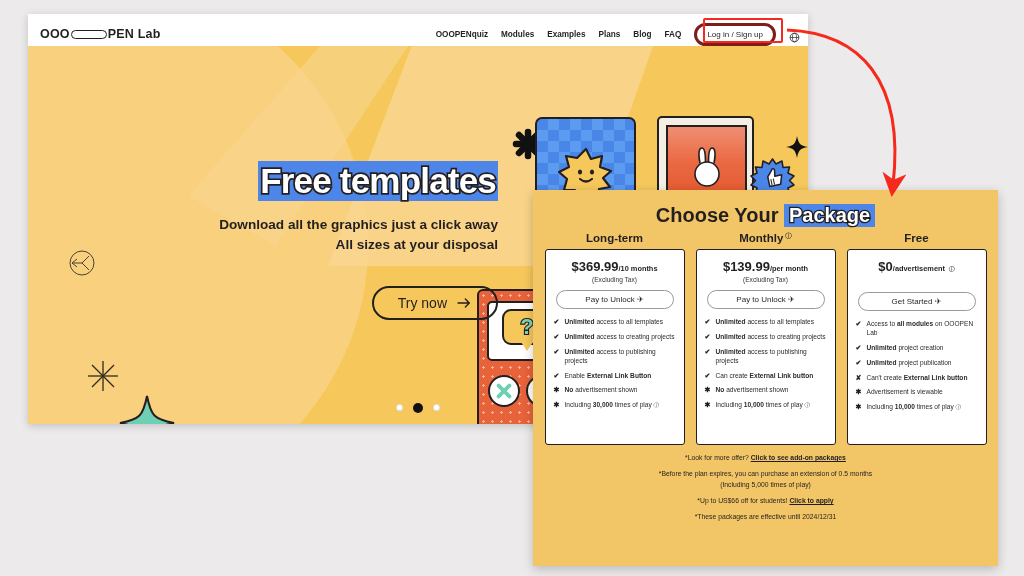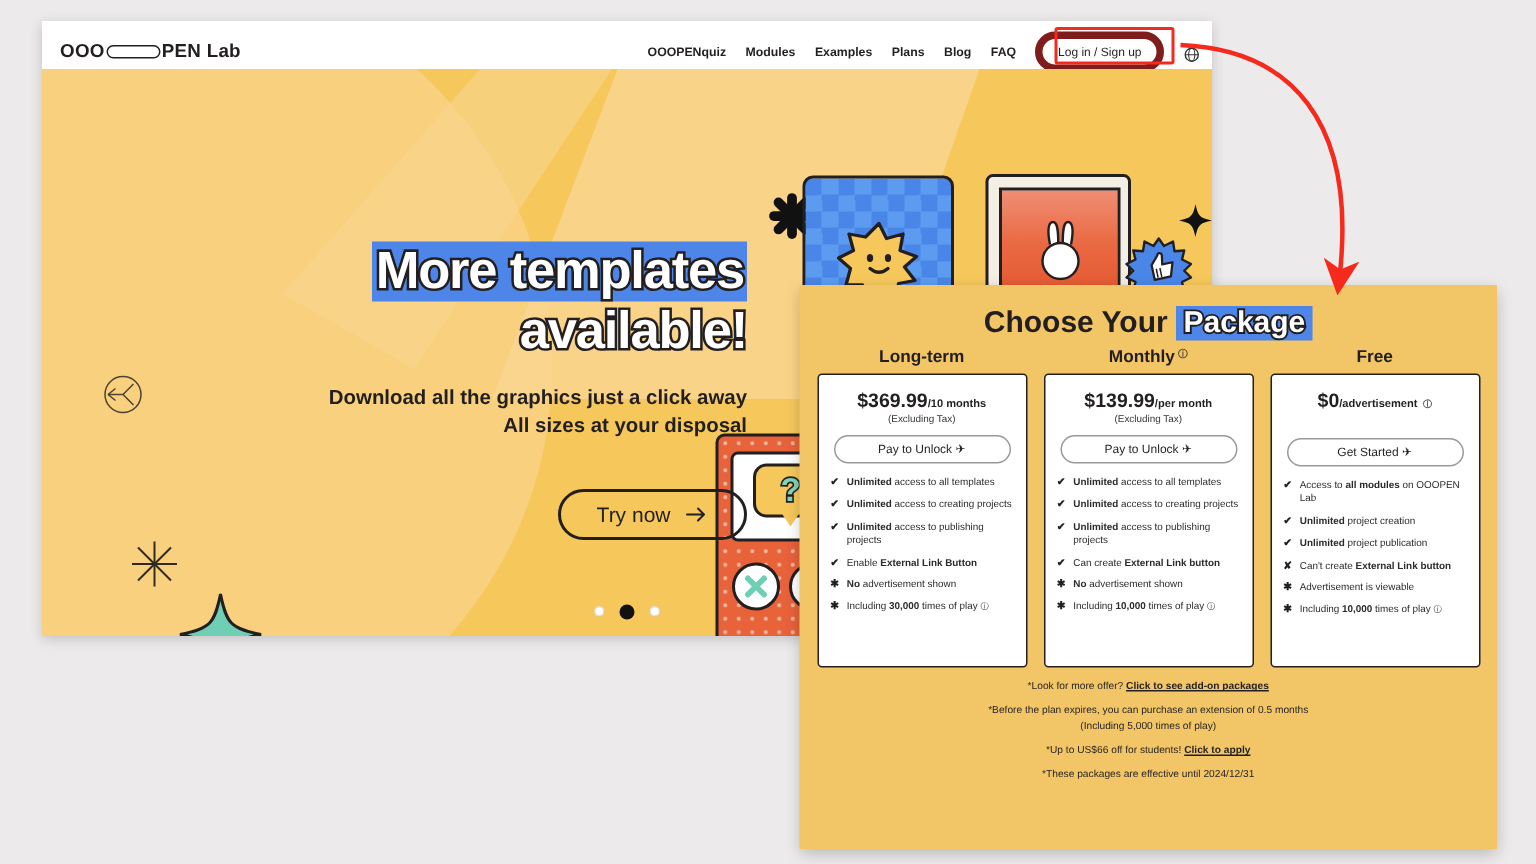--- a/index.html
+++ b/index.html
@@ -31,21 +31,21 @@
   .logo-oo { font-weight: 900; }
   .logo-pill {
     display: inline-block; width: 36px; height: 9px;
     border: 1.6px solid #231f20; border-radius: 6px; margin: 0 1px;
     position: relative; top: 0px; background: #fff;
   }
   .nav-right { margin-left: auto; display: flex; align-items: center; gap: 13px; }
   .nav-link { font-size: 8.2px; color: #231f20; font-weight: 600; cursor: pointer;
      white-space: nowrap; }
   .login-btn {
-    border: 5px solid #7f1d1d; border-radius: 14px;
+    border: 3px solid #7f1d1d; border-radius: 14px;
     padding: 4px 10px; font-size: 8px; color: #231f20;
     background: #fff; white-space: nowrap; cursor: pointer;
   }
   .globe-icon { width: 11px; height: 11px; flex: 0 0 auto; }
 
   
   .login-highlight {
     position: absolute; left: 703px; top: 18px;
     width: 80px; height: 25px;
     border: 2.2px solid #f5291c; border-radius: 2px;
@@ -383,22 +383,21 @@
         </span>
         <span class="ox">
           <svg viewBox="0 0 26 26" width="20" height="20">
               <circle cx="13" cy="13" r="7" fill="none" stroke="#6fcfb4" stroke-width="5"></circle>
             </svg>
         </span>
       </div>
     </div>
 
     <div class="hero-copy">
-      <div><span class="hl1">More templates</span></div>
-      <div><span class="hl2">available!</span></div>
+      <div><span class="hl1">Free templates</span></div>
       <div class="hero-sub">
         <div>Download all the graphics just a click away</div>
         <div>All sizes at your disposal</div>
       </div>
       <div style="text-align:right">
         <span class="try-btn">
           <span>Try now</span>
           <svg viewBox="0 0 24 24" width="16" height="16">
               <path d="M3 12 H20 M14 6 L20 12 L14 18" fill="none" stroke="#231f20" stroke-width="2" stroke-linecap="round" stroke-linejoin="round"></path>
             </svg>

